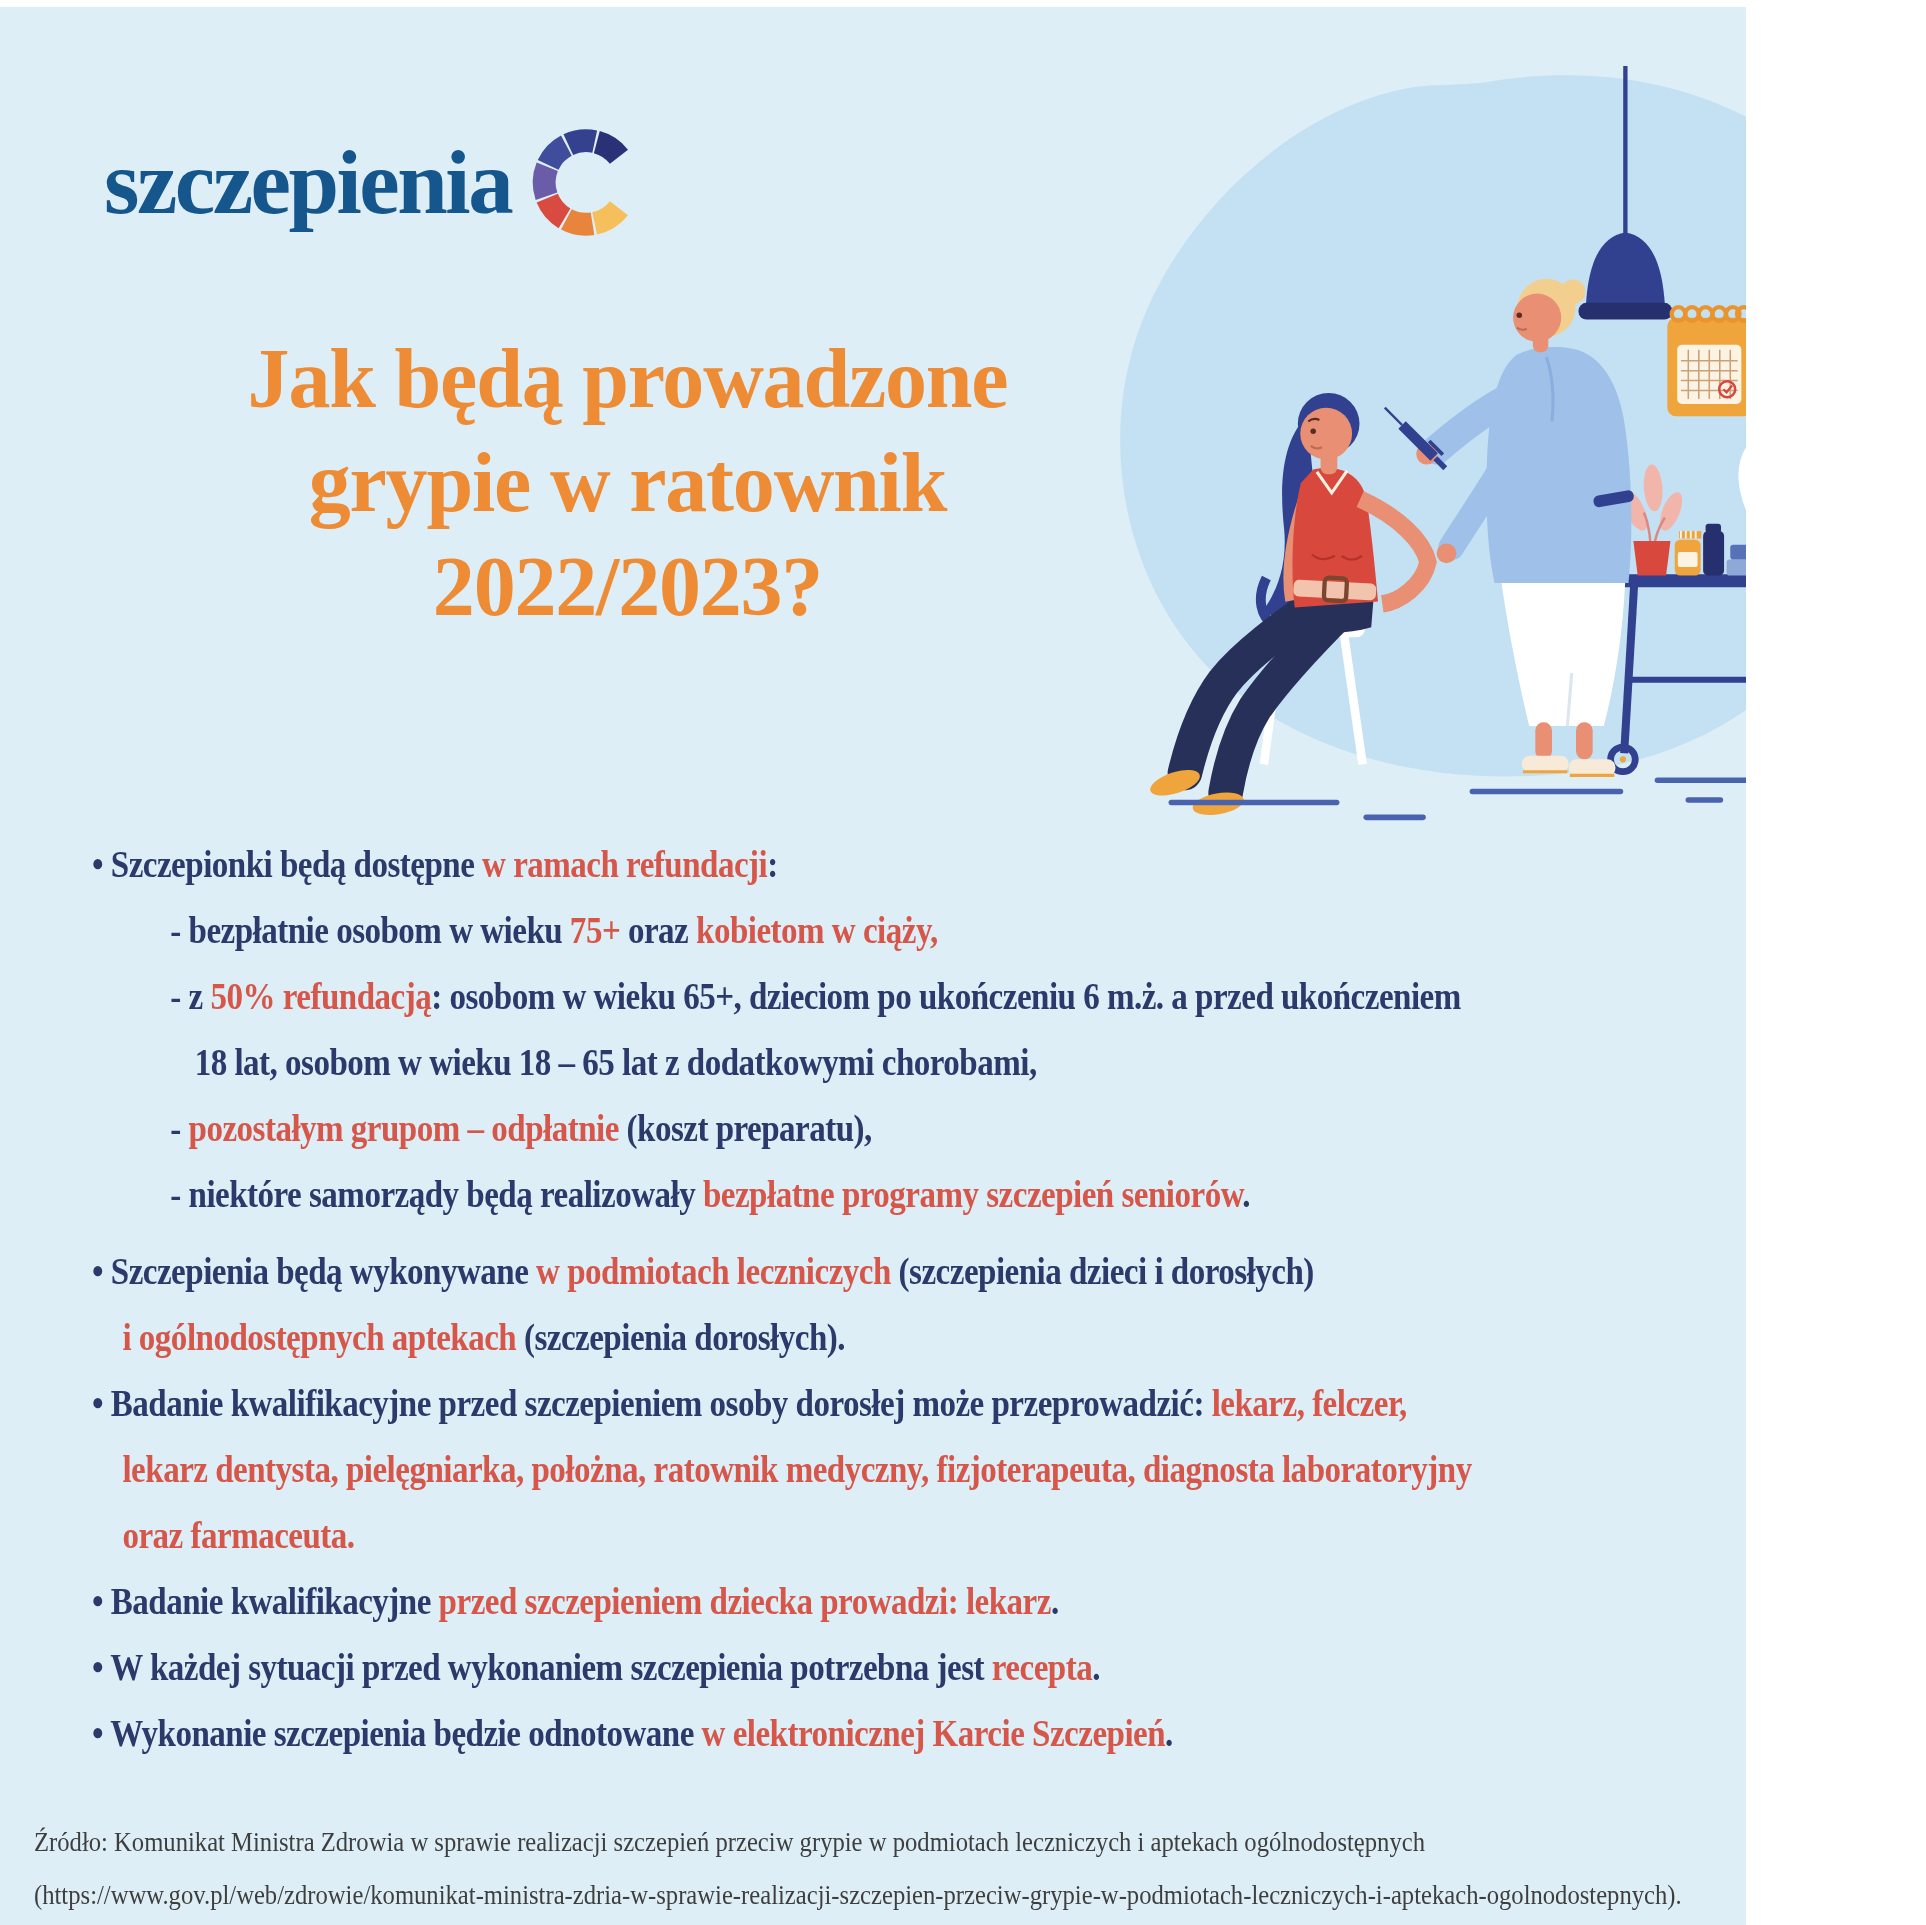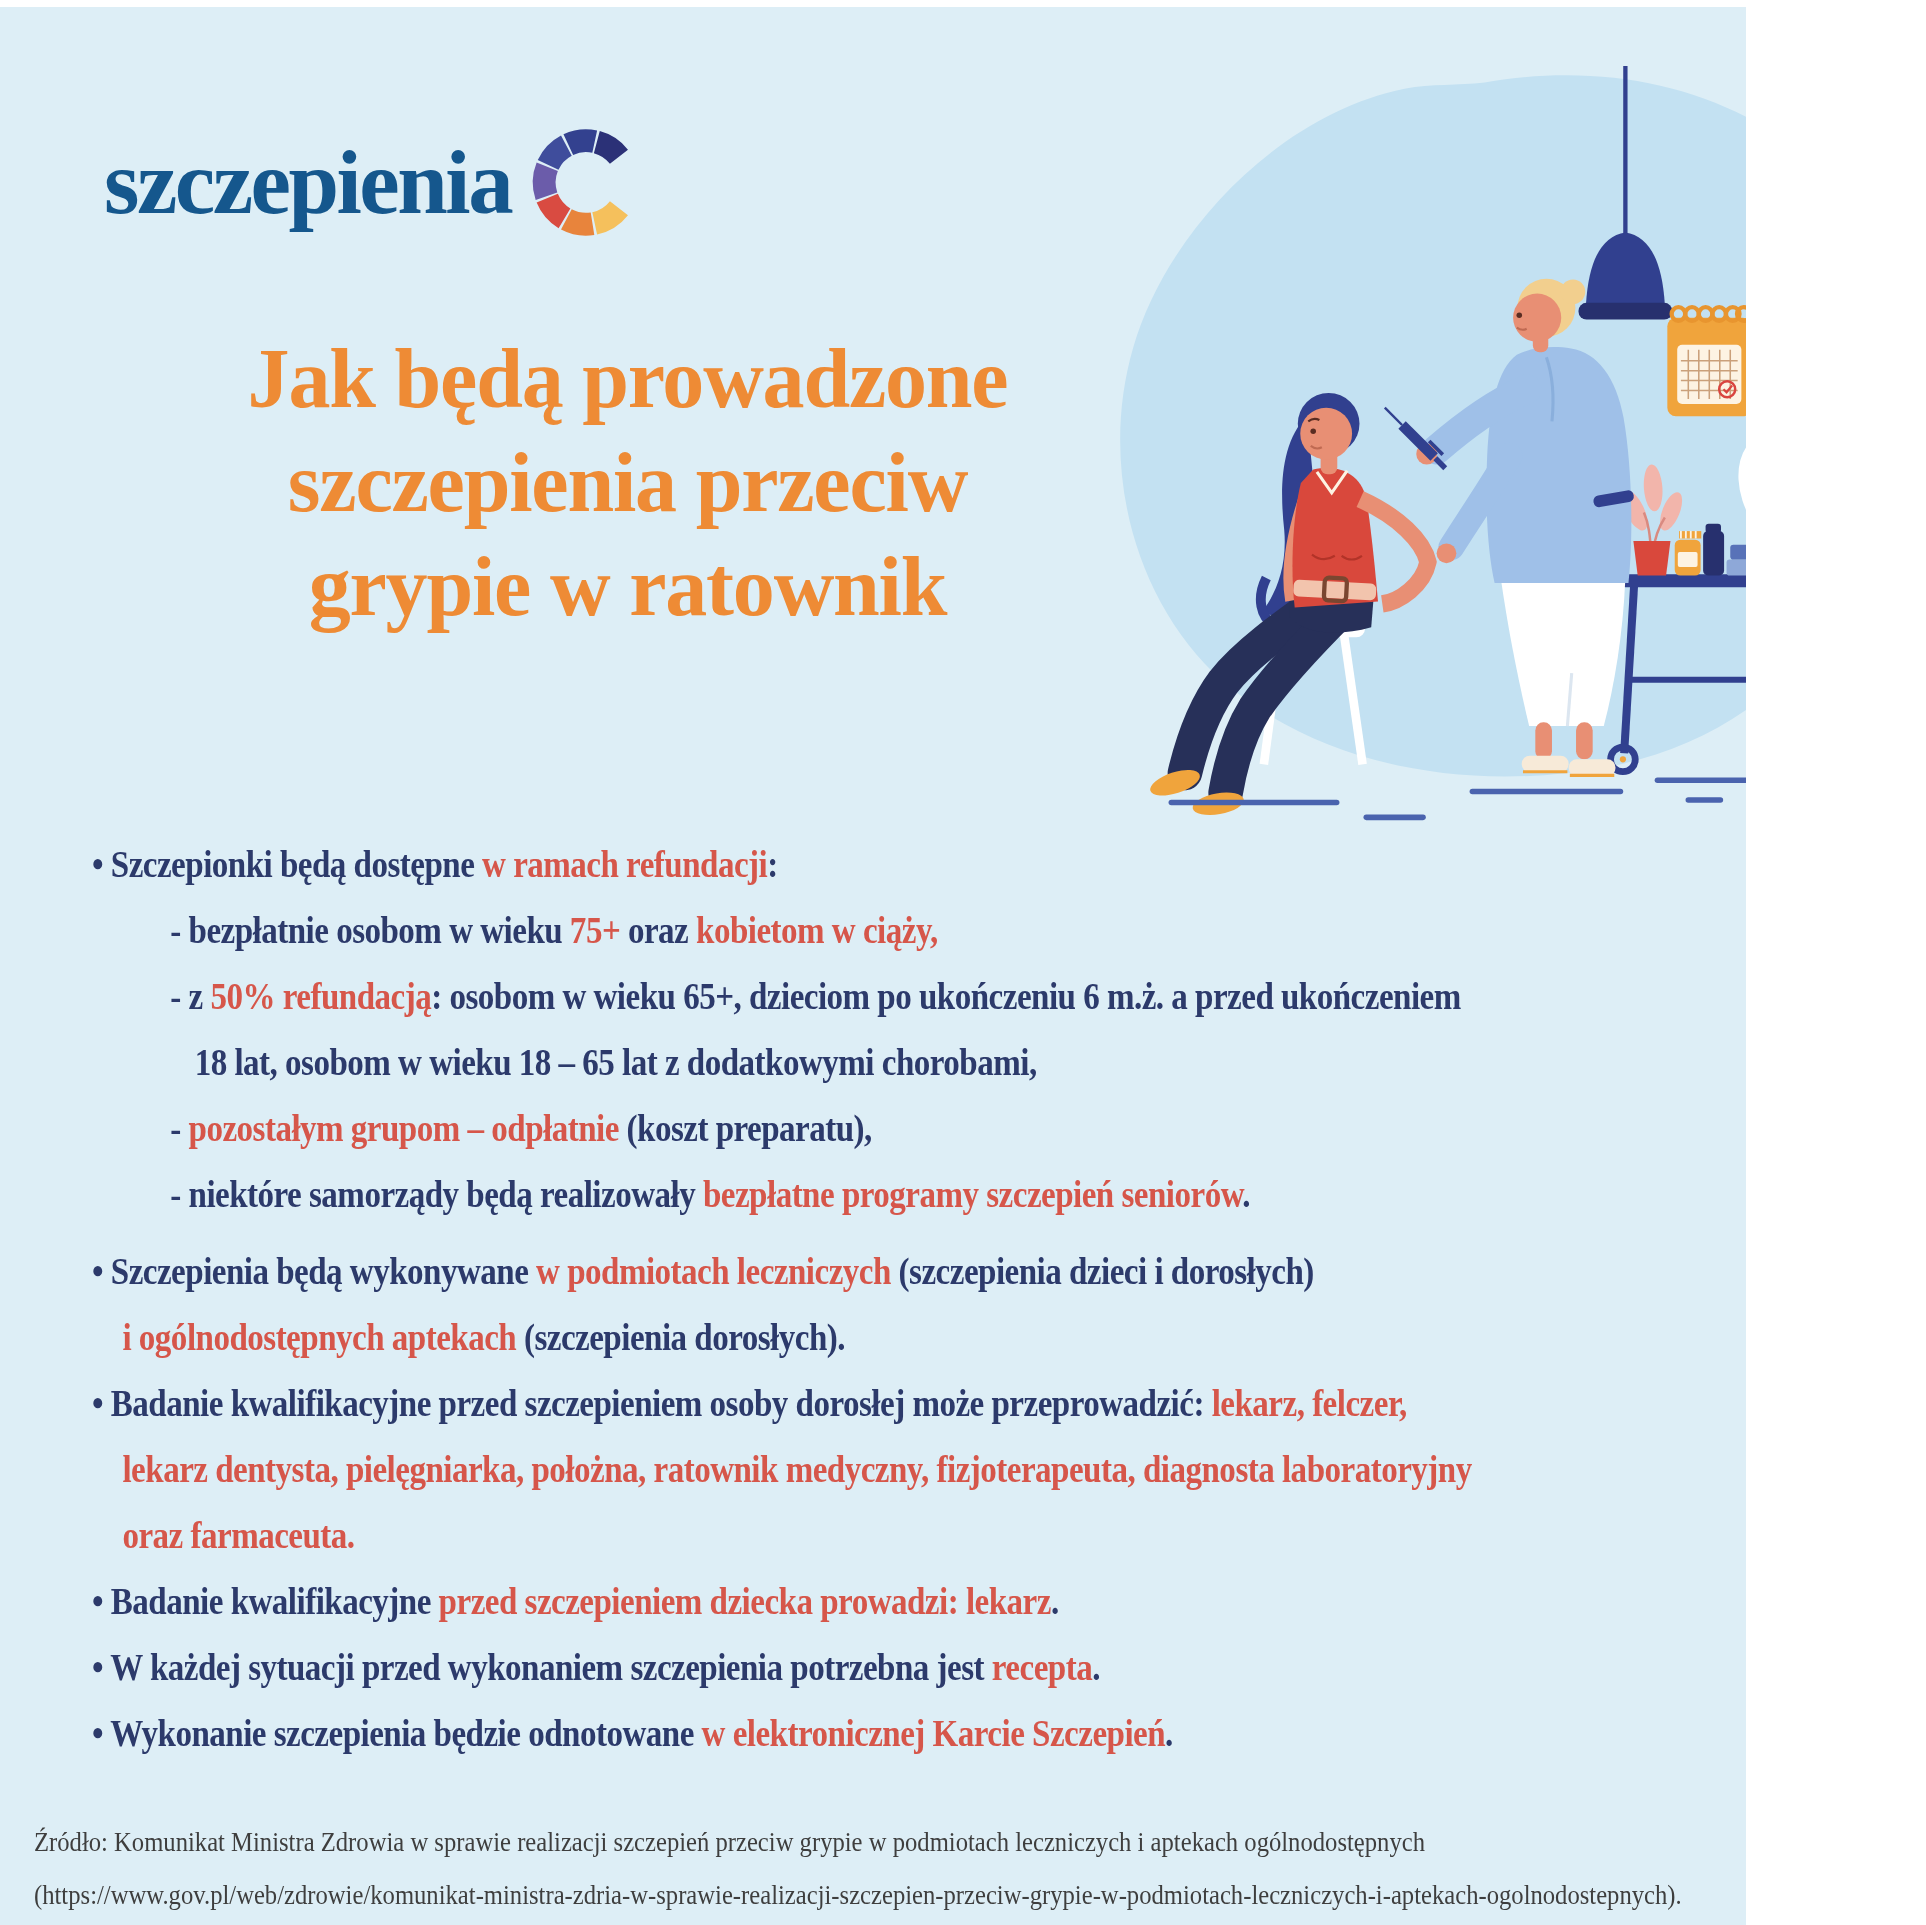--- a/index.html
+++ b/index.html
@@ -60,22 +60,22 @@
         <path d="M 60.2 191.0 A 95 95 0 0 1 61.9 124.4" stroke="#6b5caa"></path>
         <path d="M 63.9 119.8 A 95 95 0 0 1 105.4 76.1" stroke="#3f4d9c"></path>
         <path d="M 109.8 73.9 A 95 95 0 0 1 169.8 67.1" stroke="#33418f"></path>
         <path d="M 174.6 68.2 A 95 95 0 0 1 224.9 101.5" stroke="#2b3177"></path>
       </g>
     </svg>
   </div>
 
   <div class="heading">
     <div>Jak będą prowadzone</div>
-    <div>szczepienia przeciw</div>
     <div>grypie w ratownik</div>
+    <div>2022/2023?</div>
   </div>
 
   <svg class="illus" viewBox="0 0 1376 1300" aria-hidden="true">
 
     <path class="f-blob" style="fill:var(--blob)" d="M 660 95 C 880 55 1110 115 1235 275 C 1345 425 1360 640 1300 820 C 1238 1010 1080 1165 855 1205 C 635 1245 395 1205 235 1065 C 90 935 35 715 90 525 C 145 335 330 145 530 105 C 575 97 615 100 660 95 Z"></path>
 
     <g>
       <line x1="888" y1="68" x2="888" y2="348" class="st-navy" stroke-width="7"></line>
       <path class="f-navy" d="M 888 338 C 848 344 828 386 824 456 L 952 456 C 948 386 928 344 888 338 Z"></path>
       <rect class="f-navy2" x="812" y="452" width="152" height="27" rx="13"></rect>

